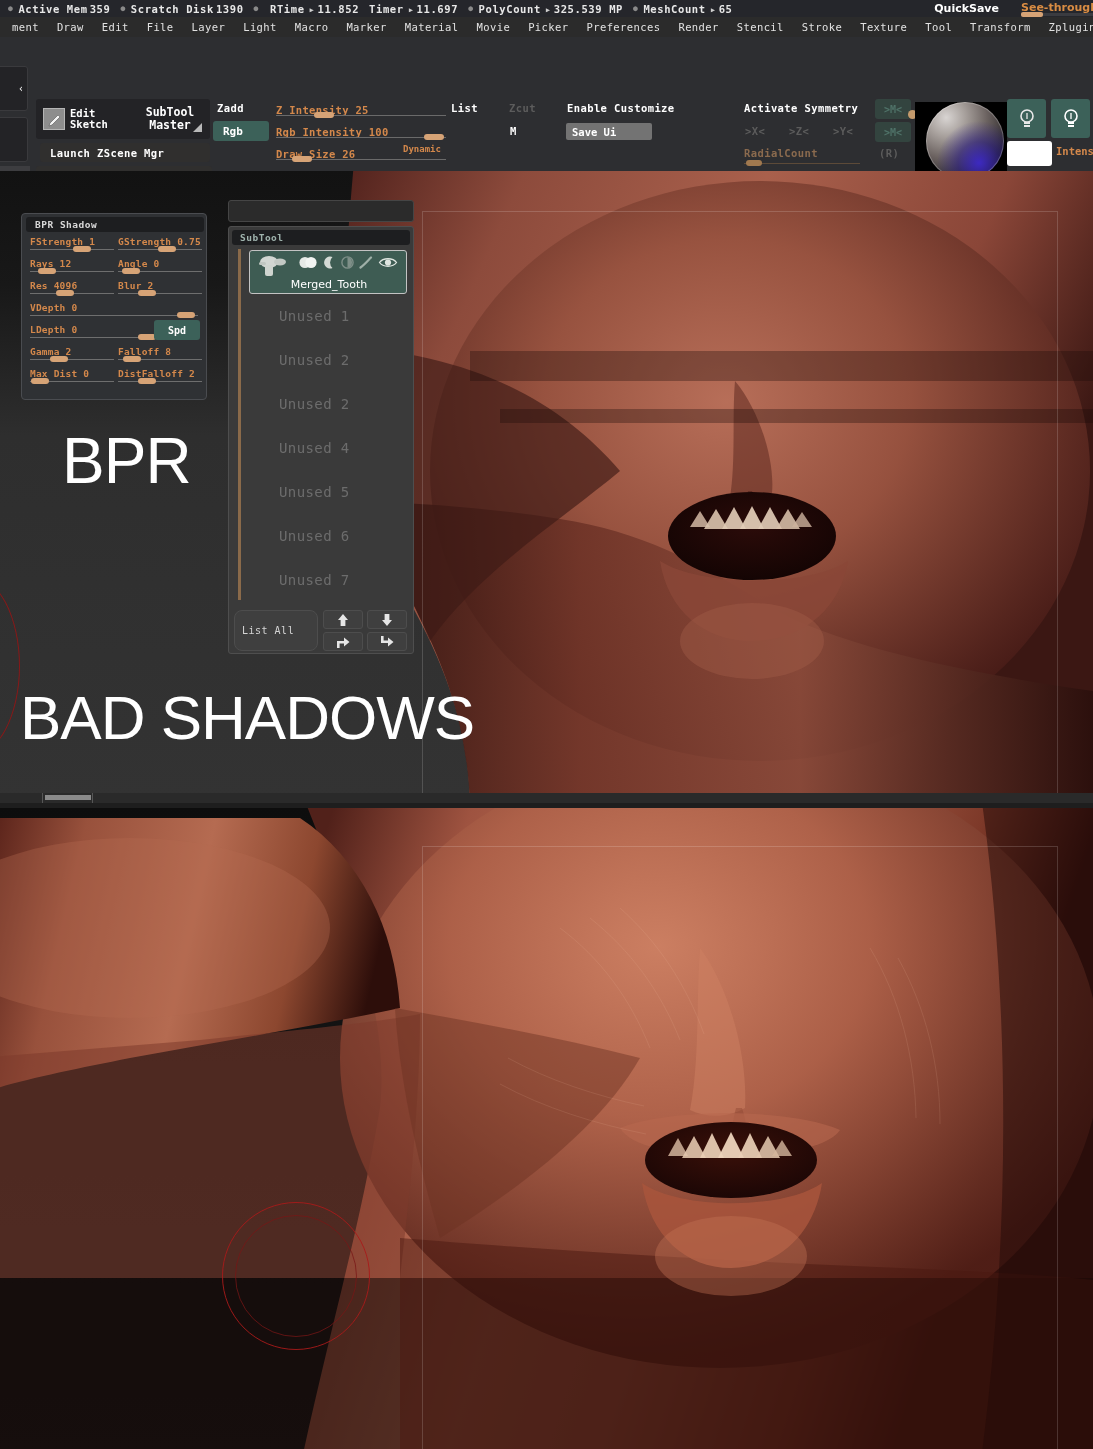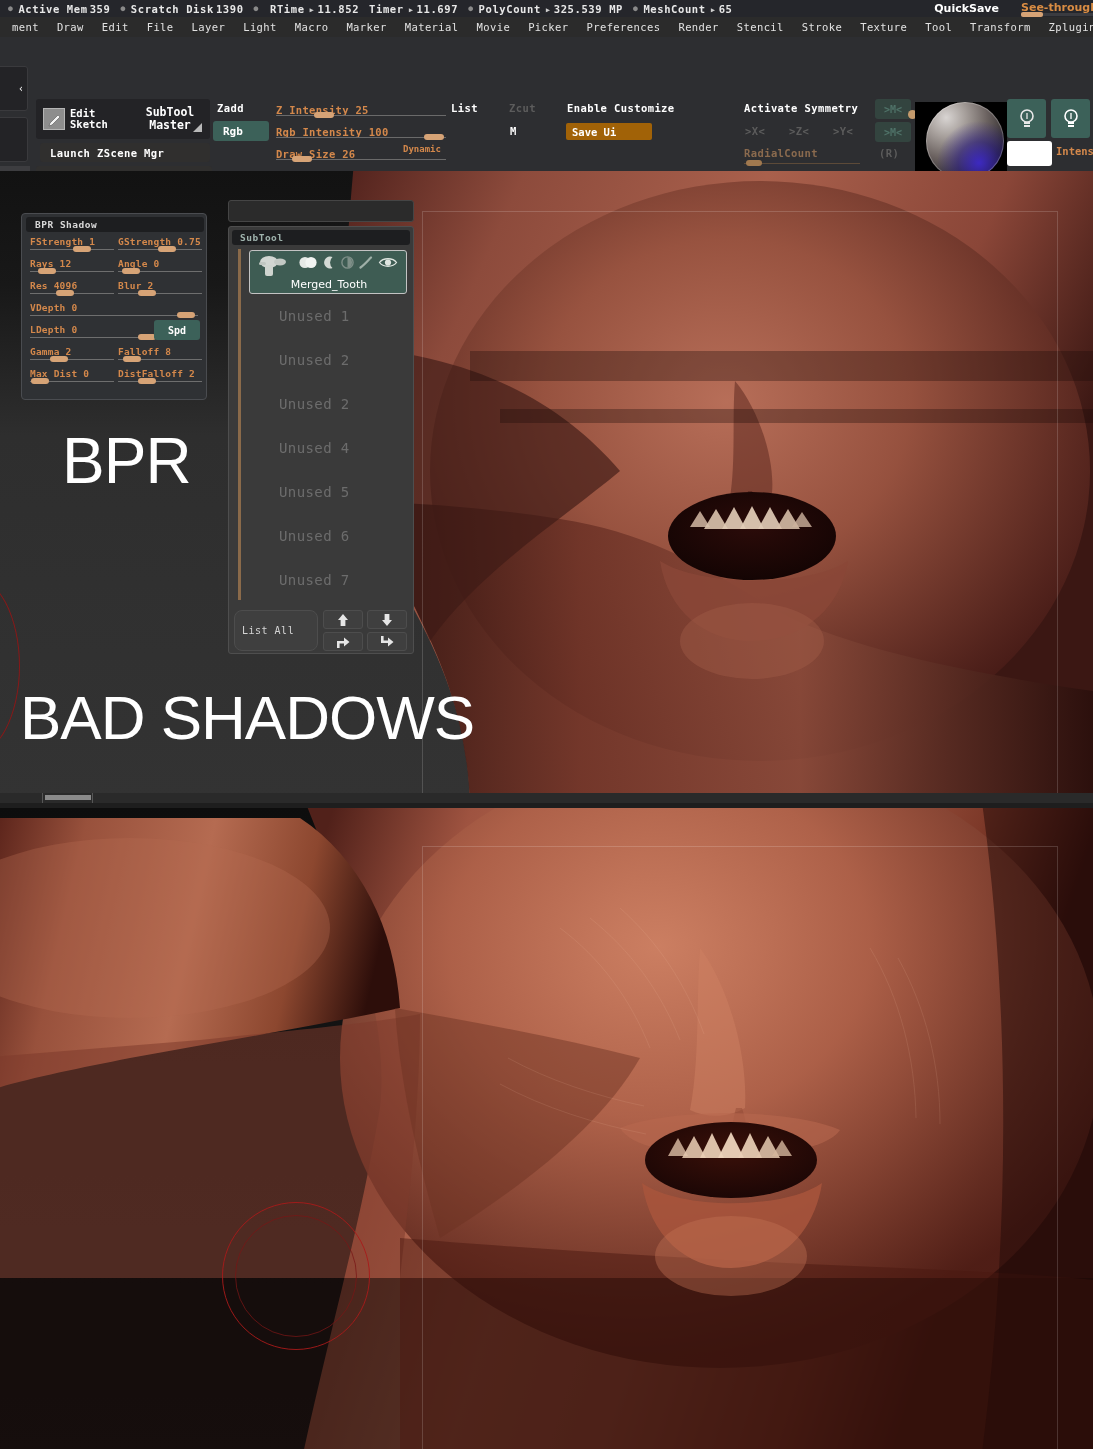--- a/index.html
+++ b/index.html
@@ -107,21 +107,21 @@
   .dynamic { position: absolute; left: 403px; top: 107px; color: #d4884b;
              font-weight: bold; font-size: 9px;
              font-family: "DejaVu Sans Mono", monospace; }
 
   .tlabel { position: absolute; color: #fff; font-weight: bold; font-size: 10.5px;
             font-family: "DejaVu Sans Mono", monospace; letter-spacing: .4px; }
   .tlabel.dim { color: #5c5c5c; }
   .tlabel.dimo { color: #8a6a4e; }
 
   .saveui { position: absolute; left: 566px; top: 86px; width: 86px; height: 17px;
-            background: #a16207; border-radius: 2px; color: #fff; font-weight: bold;
+            background: #737373; border-radius: 2px; color: #fff; font-weight: bold;
             font-size: 10.5px; font-family: "DejaVu Sans Mono", monospace;
             display: flex; align-items: center; padding-left: 6px; }
 
   .mbtn { position: absolute; width: 36px; height: 20px; background: #33443f;
           border-radius: 3px; color: #4f7268; font-weight: bold; font-size: 10px;
           font-family: "DejaVu Sans Mono", monospace;
           display: flex; align-items: center; justify-content: center; }
 
   
   .matsphere { position: absolute; left: 915px; top: 65px; width: 92px; height: 82px;

